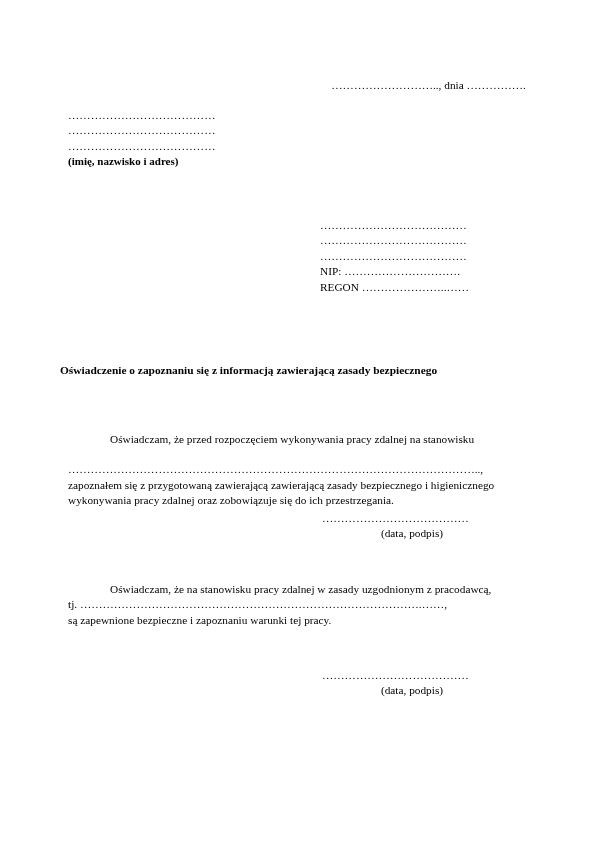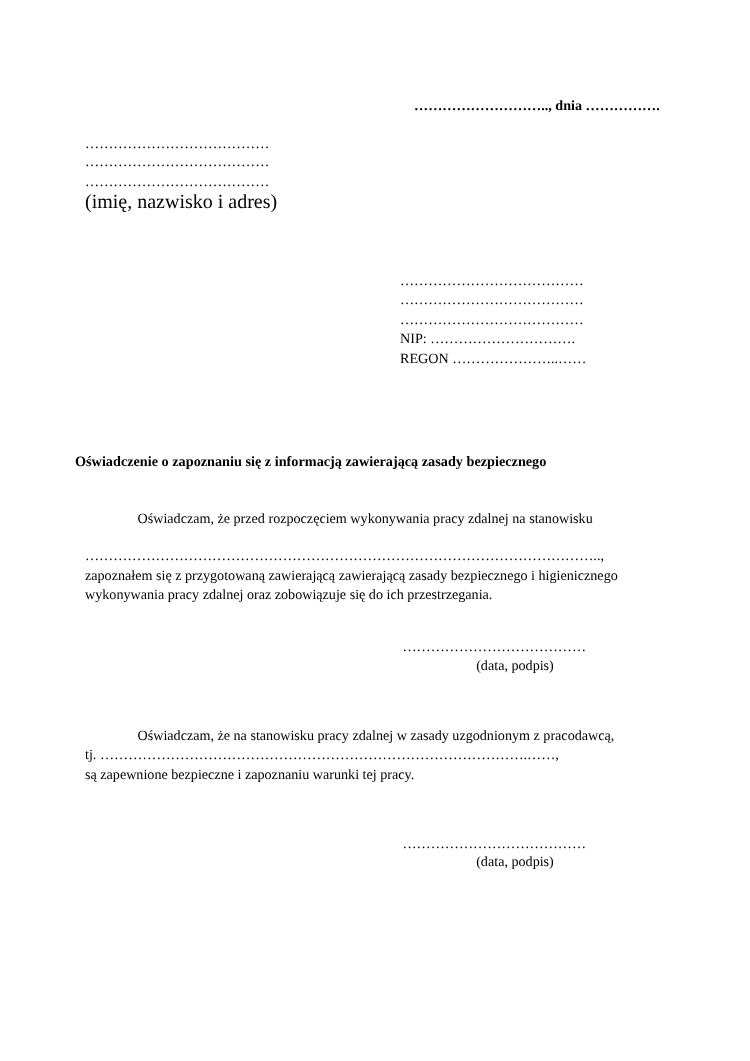--- a/index.html
+++ b/index.html
@@ -33,35 +33,35 @@
   }
 
   
   .blk { position: absolute; }
 
   
   #date-line {
     left: 320px;
     top: 63px;
     width: 215px;
-    font-weight: bold;
   }
 
   
   #declarant-block {
     left: 68px;
     top: 108px;
     width: 200px;
   }
   #declarant-block .dots-row {
     letter-spacing: 0.05px;
   }
   .caption {
-    font-size: 16px;
+    font-size: 11px;
     line-height: 15.4px;
+    font-weight: bold;
   }
 
   
   #employer-block {
     left: 320px;
     top: 218px;
     width: 220px;
   }
 
   
@@ -71,21 +71,21 @@
     width: 480px;
     text-align: left;
     font-weight: bold;
     font-size: 11.4px;
     line-height: 16.2px;
   }
 
   
   #declaration-one {
     left: 68px;
-    top: 408px;
+    top: 432px;
     width: 466px;
   }
   .indent-line {
     text-indent: 42px;
   }
   .gap-sm { height: 15px; }
 
   
   .sig {
     position: absolute;

